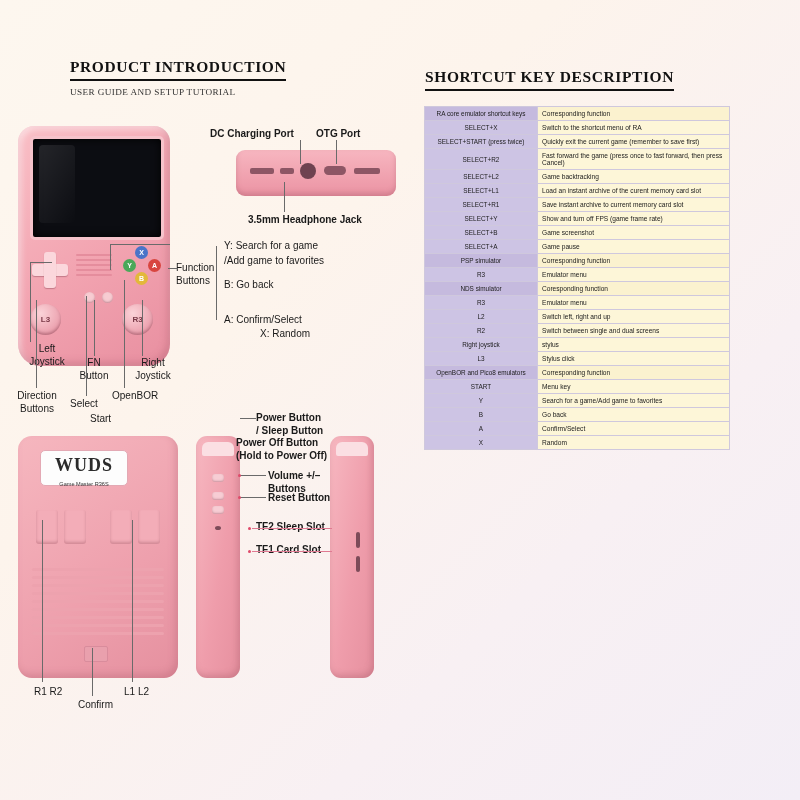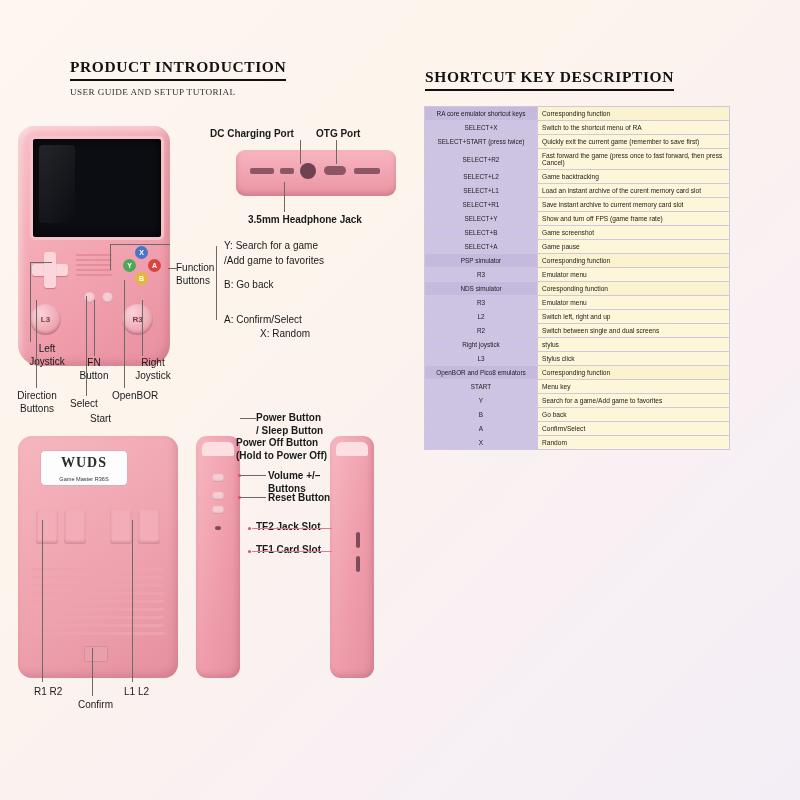--- a/index.html
+++ b/index.html
@@ -68,21 +68,21 @@
   
   #back{position:absolute;left:18px;top:436px;width:160px;height:242px;border-radius:14px;
     background:linear-gradient(145deg,#f6b7bf 0%,#eea0ad 60%,#e5909f 100%);
     box-shadow:inset -3px -4px 7px rgba(170,90,105,.3);}
   #back .plate{position:absolute;left:22px;top:14px;width:86px;height:34px;border-radius:5px;
     background:#fdfdfd;border:1px solid #e3a9b4;}
   #back .grip{position:absolute;background:#f3adb8;border-radius:3px;
     box-shadow:inset 0 -2px 3px rgba(160,85,100,.4);}
   #back .ridges{position:absolute;left:14px;top:132px;width:132px;height:80px;}
   #back .ridges i{display:block;height:3px;background:#eda2ae;margin-bottom:5px;border-radius:2px;}
-  .wuds{font-family:"Liberation Serif", serif;font-weight:bold;font-size:14px;color:#2b2b2b;
+  .wuds{font-family:"Liberation Serif", serif;font-weight:bold;font-size:18px;color:#2b2b2b;
     text-align:center;letter-spacing:1px;}
   .wuds-sub{font-size:5.6px;color:#333;text-align:center;}
 
   
   .side{position:absolute;border-radius:11px;
     background:linear-gradient(100deg,#f7b8c1 0%,#ef9dab 55%,#e6909f 100%);
     box-shadow:inset -2px -3px 6px rgba(160,85,100,.35);}
   #sideL{left:196px;top:436px;width:44px;height:242px;}
   #sideR{left:330px;top:436px;width:44px;height:242px;}
   .sbtn{position:absolute;background:#f7cdd4;border-radius:3px;box-shadow:inset 0 -1px 2px rgba(150,80,95,.45);}
@@ -237,21 +237,21 @@
     <div class="sslot" style="left:26px;top:120px;width:4px;height:16px;"></div>
   </div>
 
   <div class="lbl b" style="left:256px;top:412px;white-space:pre;">Power Button
 / Sleep Button</div>
   <div class="lbl b" style="left:236px;top:437px;white-space:pre;">Power Off Button
 (Hold to Power Off)</div>
   <div class="lbl b" style="left:268px;top:470px;white-space:pre;">Volume +/–
 Buttons</div>
   <div class="lbl b" style="left:268px;top:492px;">Reset Button</div>
-  <div class="lbl b" style="left:256px;top:521px;">TF2 Jack Slot</div>
+  <div class="lbl b" style="left:256px;top:521px;">TF2 Sleep Slot</div>
   <div class="lbl b" style="left:256px;top:544px;">TF1 Card Slot</div>
 
   <div class="leader" style="left:240px;top:418px;width:16px;height:1px;"></div>
   <div class="leader" style="left:240px;top:475px;width:26px;height:1px;"></div>
   <div class="leader" style="left:240px;top:497px;width:26px;height:1px;"></div>
   <div class="leader" style="left:356px;top:530px;width:0px;height:1px;"></div>
   <div class="dot" style="left:238px;top:474px;"></div>
   <div class="dot" style="left:238px;top:496px;"></div>
   <div class="dot" style="left:248px;top:527px;"></div>
   <div class="dot" style="left:248px;top:550px;"></div>

